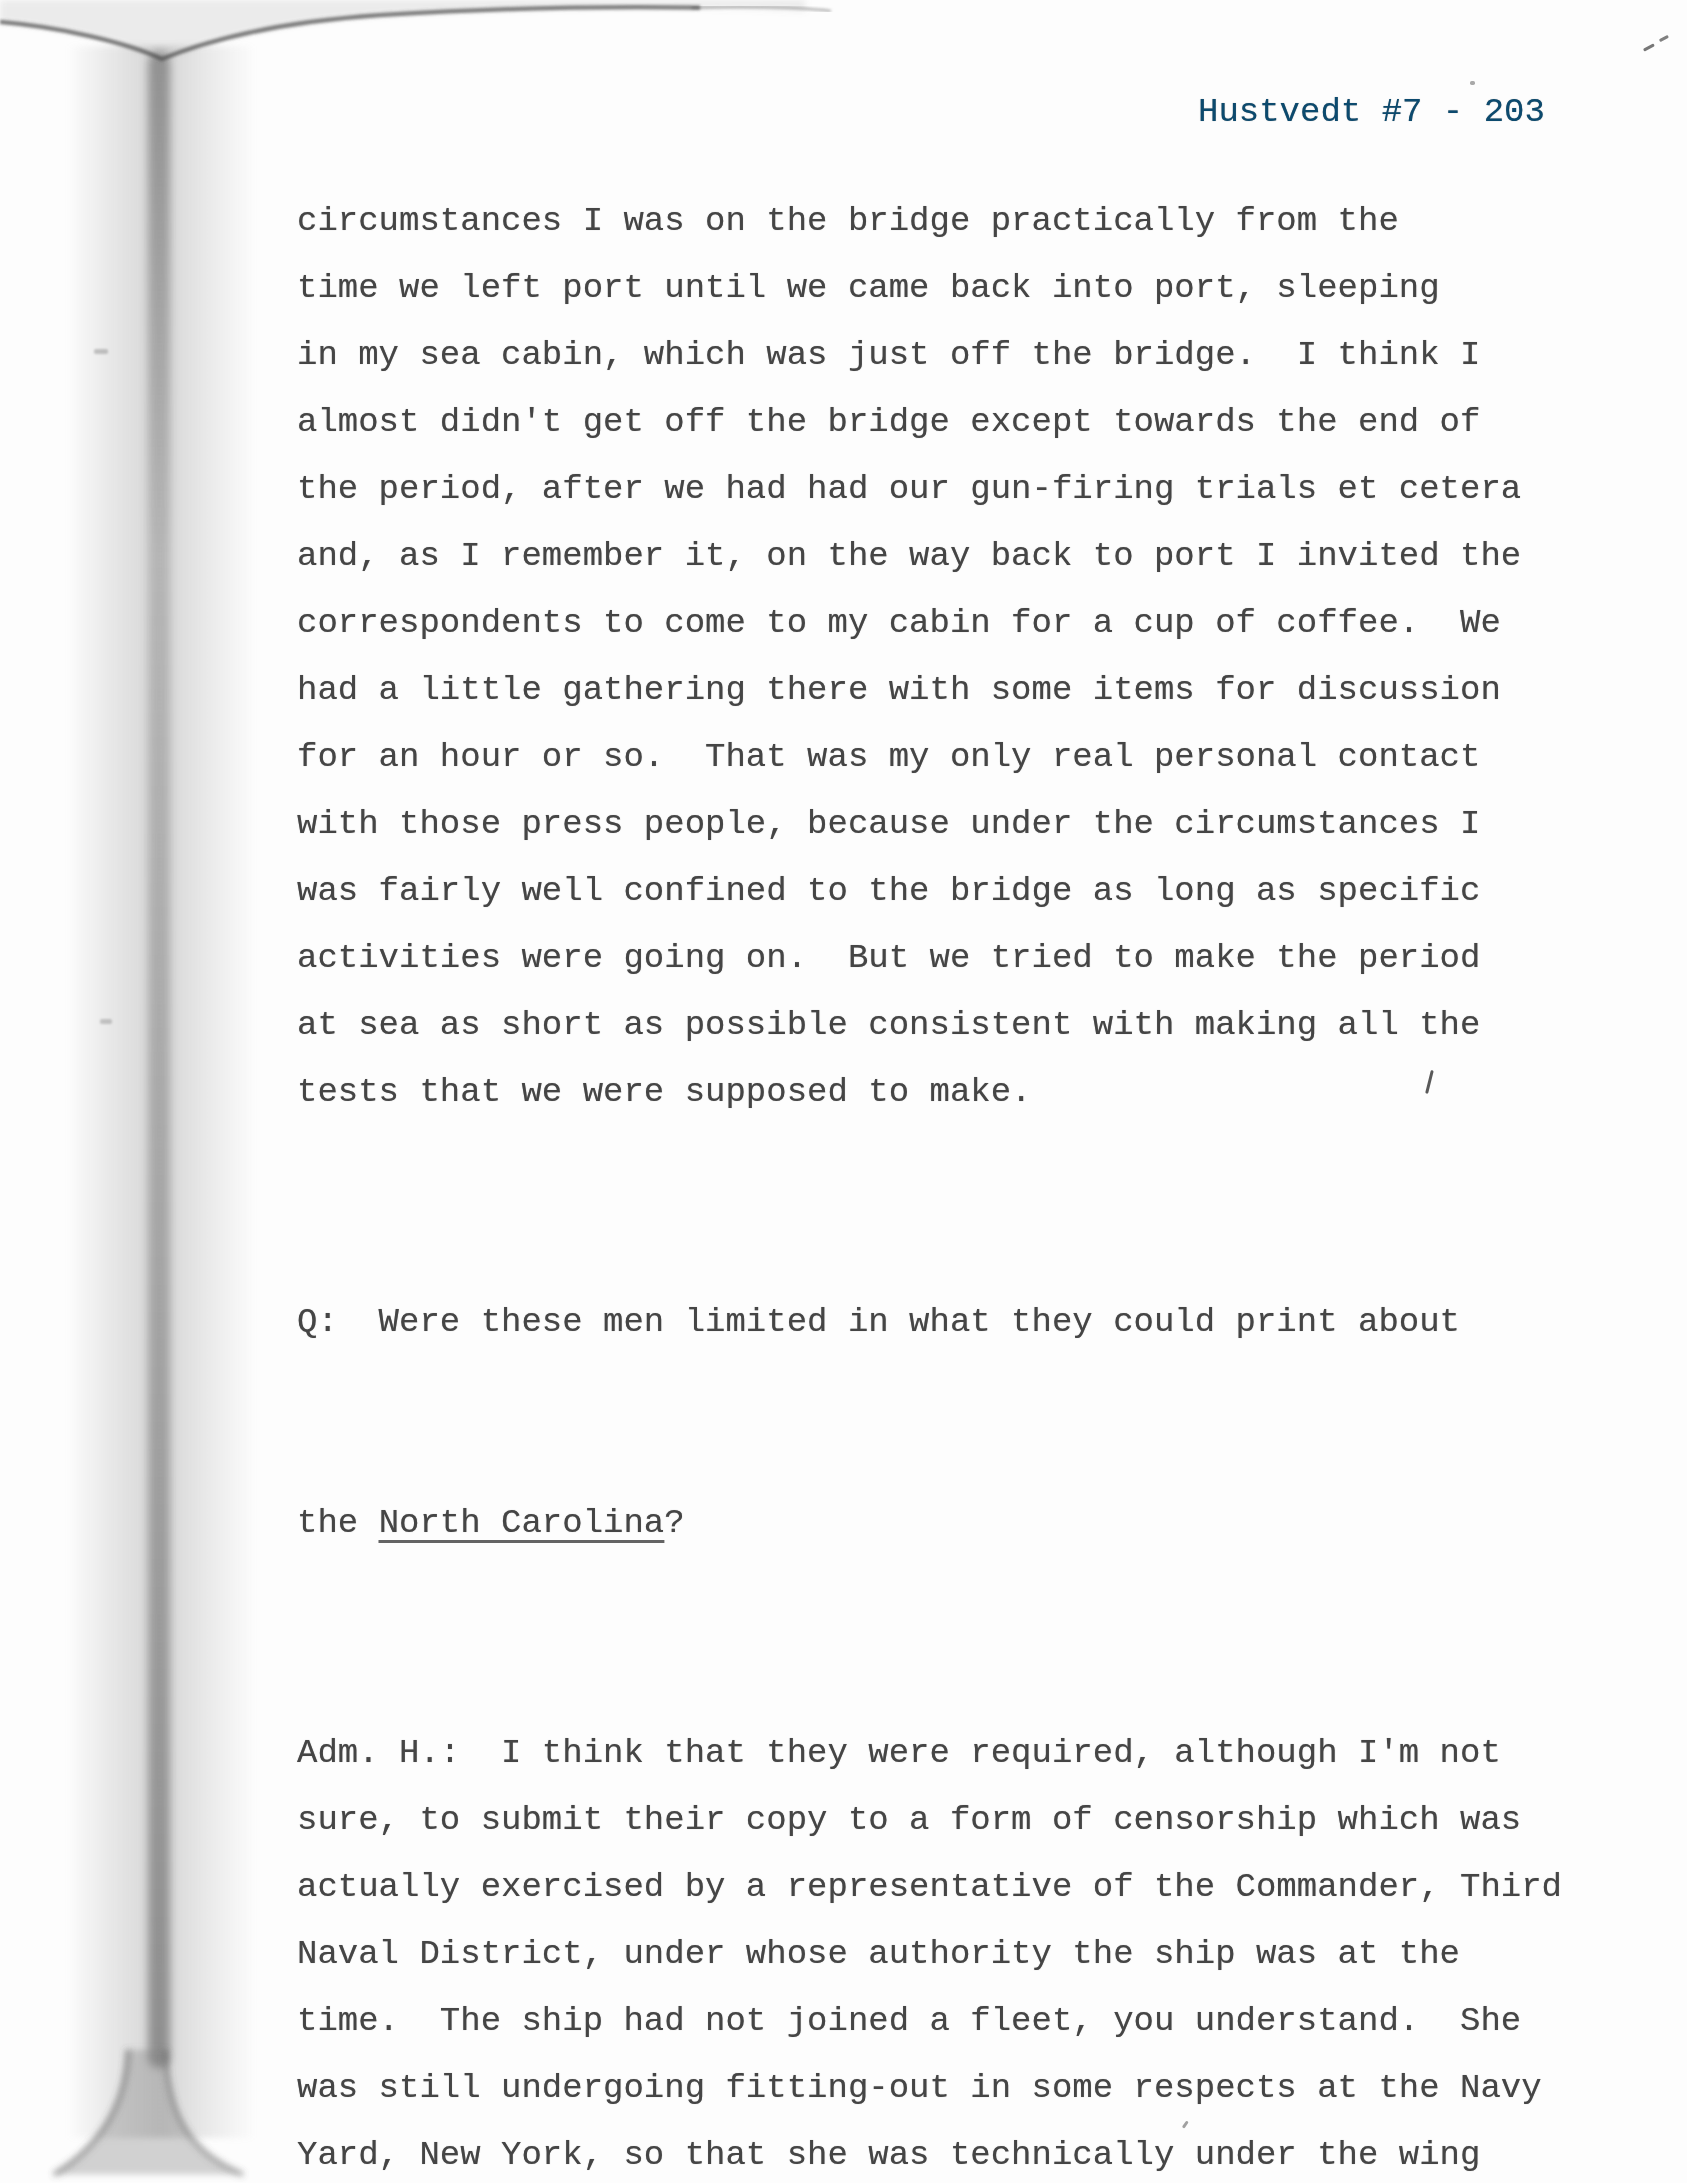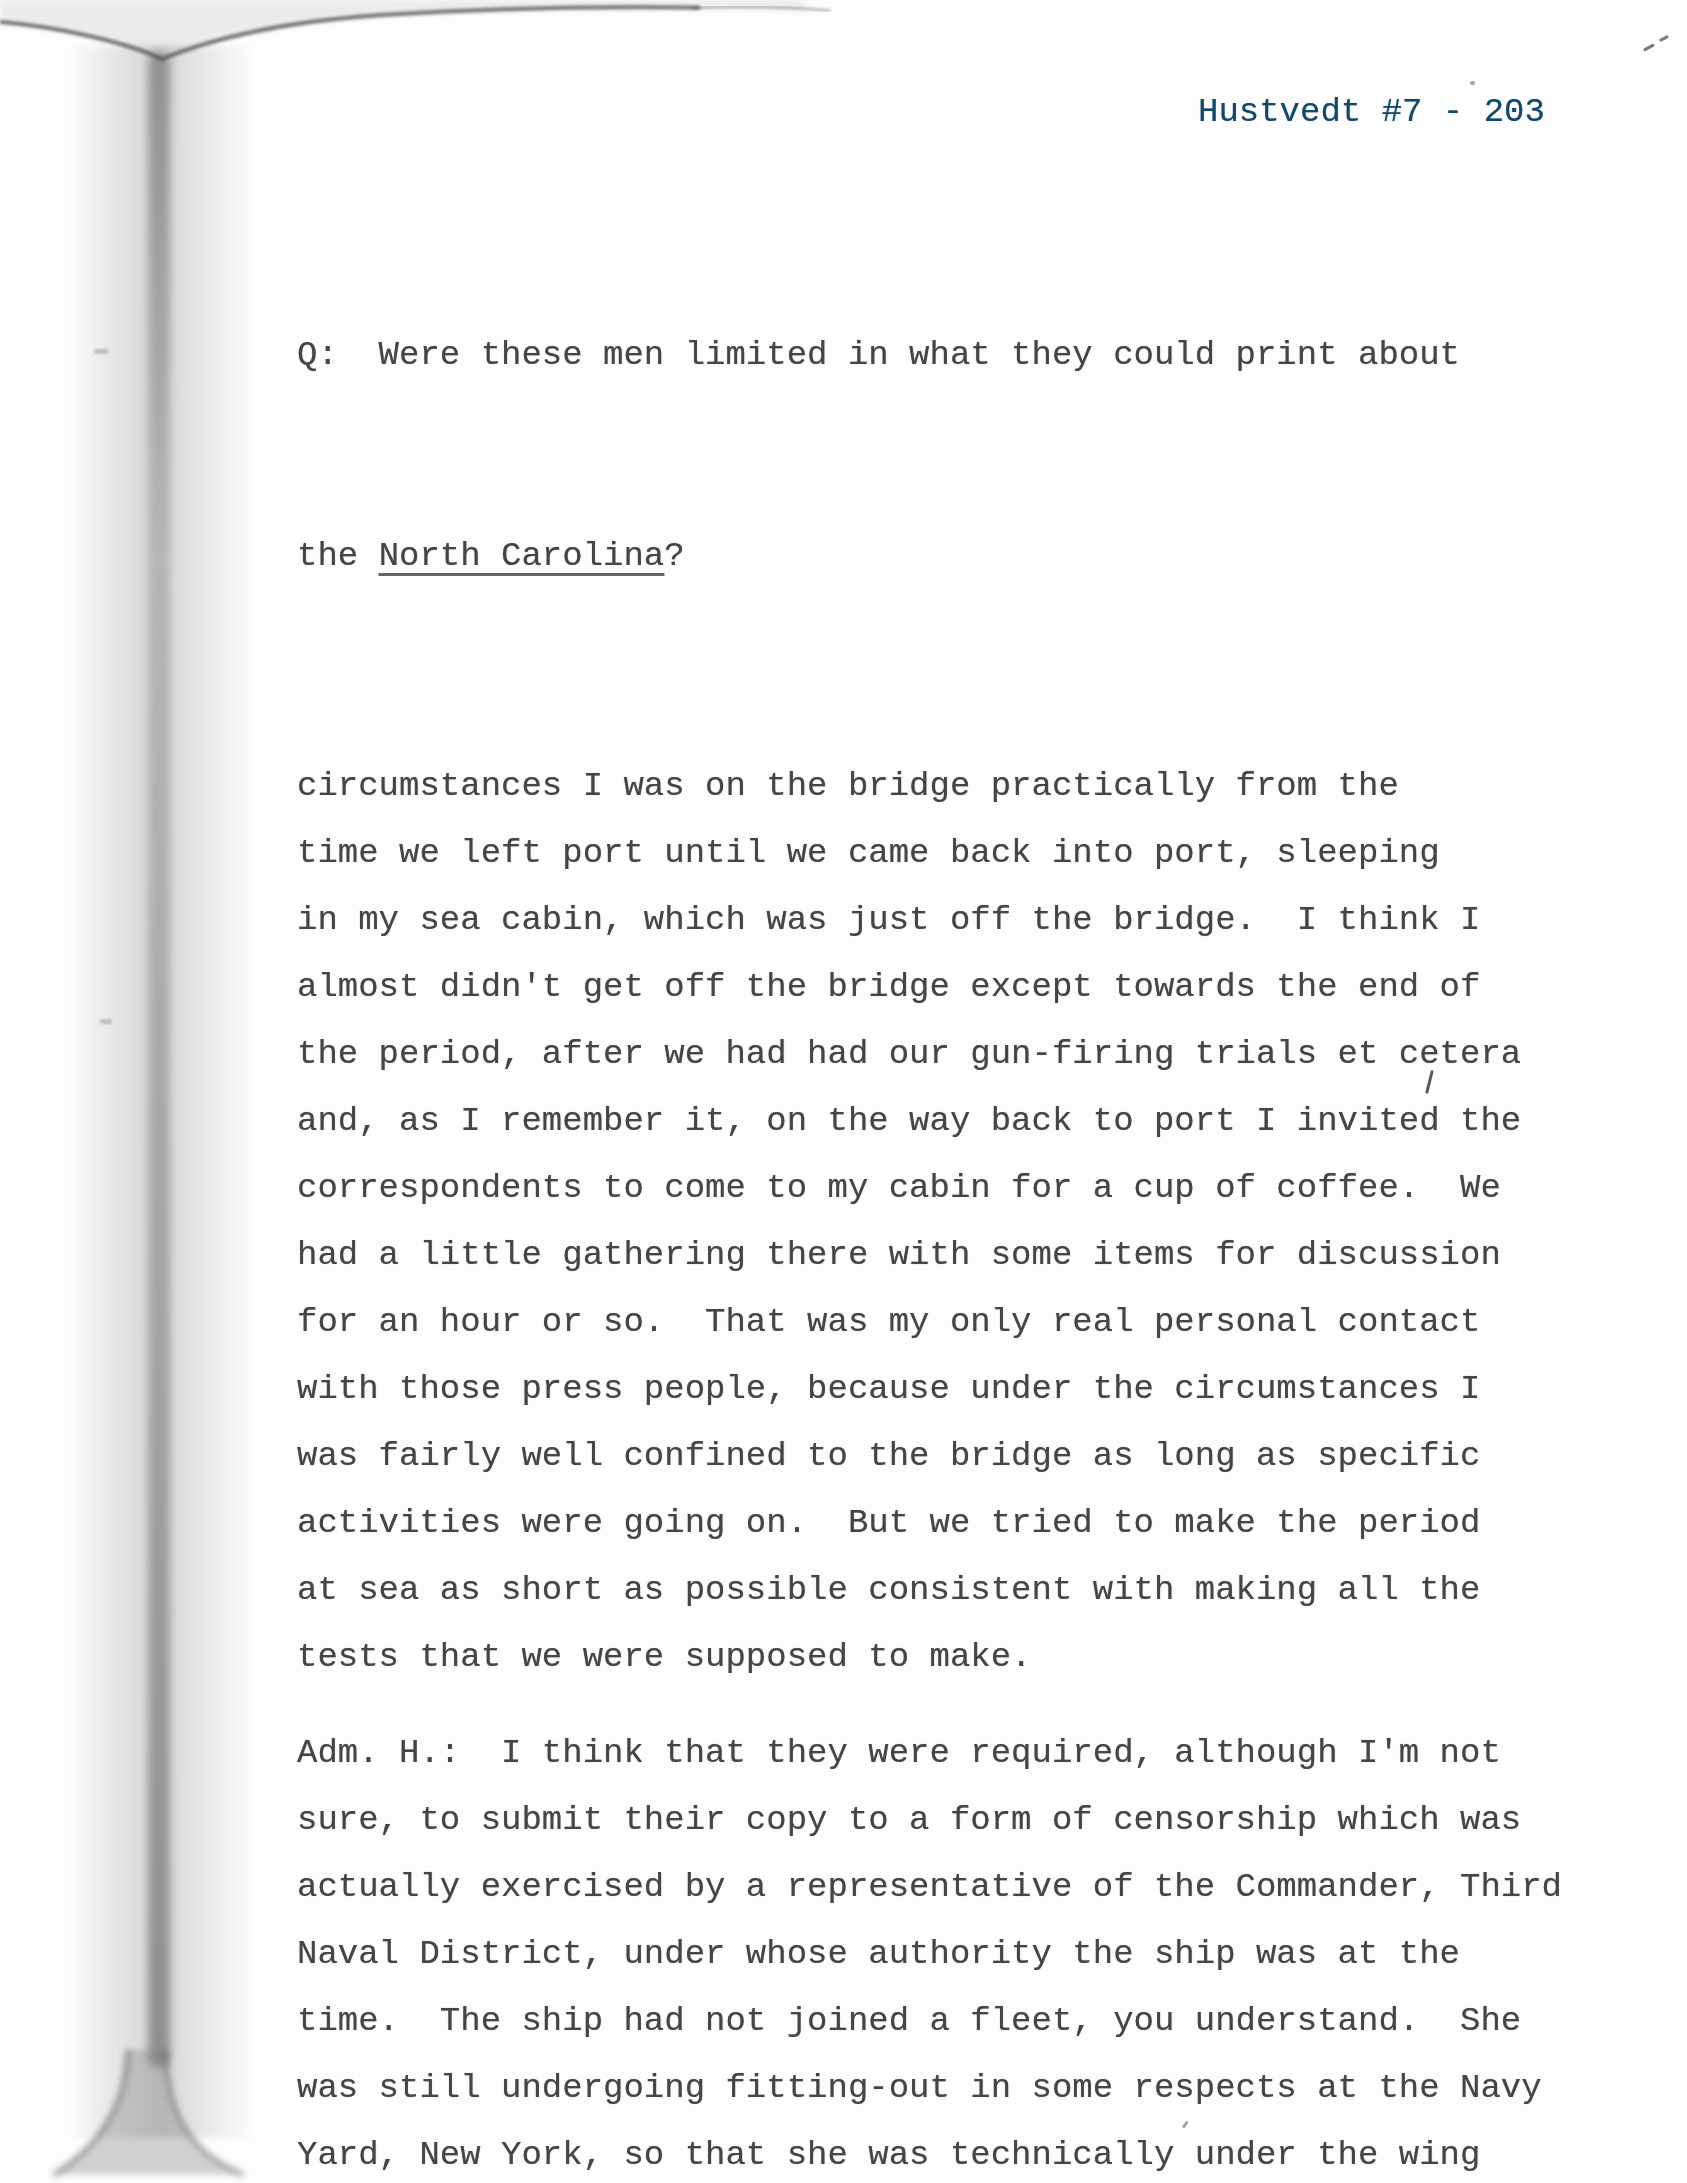--- a/index.html
+++ b/index.html
@@ -125,39 +125,39 @@
   <div class="speck dot-a"></div>
   <div class="speck slash-mid"></div>
   <div class="speck tick-bottom"></div>
   <div class="speck left-a"></div>
   <div class="speck left-b"></div>
 
   <div class="header">Hustvedt #7 - 203</div>
 
   <div class="content">
 
-    <div class="para">
-      <div class="q-line">Q:  Were these men limited in what they could print about</div>
-      <div class="q-line"><span>the </span><span class="underlined">North Carolina</span><span>?</span></div>
-    </div>
-
     <div class="para">circumstances I was on the bridge practically from the
 time we left port until we came back into port, sleeping
 in my sea cabin, which was just off the bridge.  I think I
 almost didn't get off the bridge except towards the end of
 the period, after we had had our gun-firing trials et cetera
 and, as I remember it, on the way back to port I invited the
 correspondents to come to my cabin for a cup of coffee.  We
 had a little gathering there with some items for discussion
 for an hour or so.  That was my only real personal contact
 with those press people, because under the circumstances I
 was fairly well confined to the bridge as long as specific
 activities were going on.  But we tried to make the period
 at sea as short as possible consistent with making all the
 tests that we were supposed to make.</div>
+
+    <div class="para">
+      <div class="q-line">Q:  Were these men limited in what they could print about</div>
+      <div class="q-line"><span>the </span><span class="underlined">North Carolina</span><span>?</span></div>
+    </div>
 
     <div class="para">Adm. H.:  I think that they were required, although I'm not
 sure, to submit their copy to a form of censorship which was
 actually exercised by a representative of the Commander, Third
 Naval District, under whose authority the ship was at the
 time.  The ship had not joined a fleet, you understand.  She
 was still undergoing fitting-out in some respects at the Navy
 Yard, New York, so that she was technically under the wing
 of the naval district commander, who at that time was Admiral
 Adolphus Andrews.  It's my recollection that the naval district

